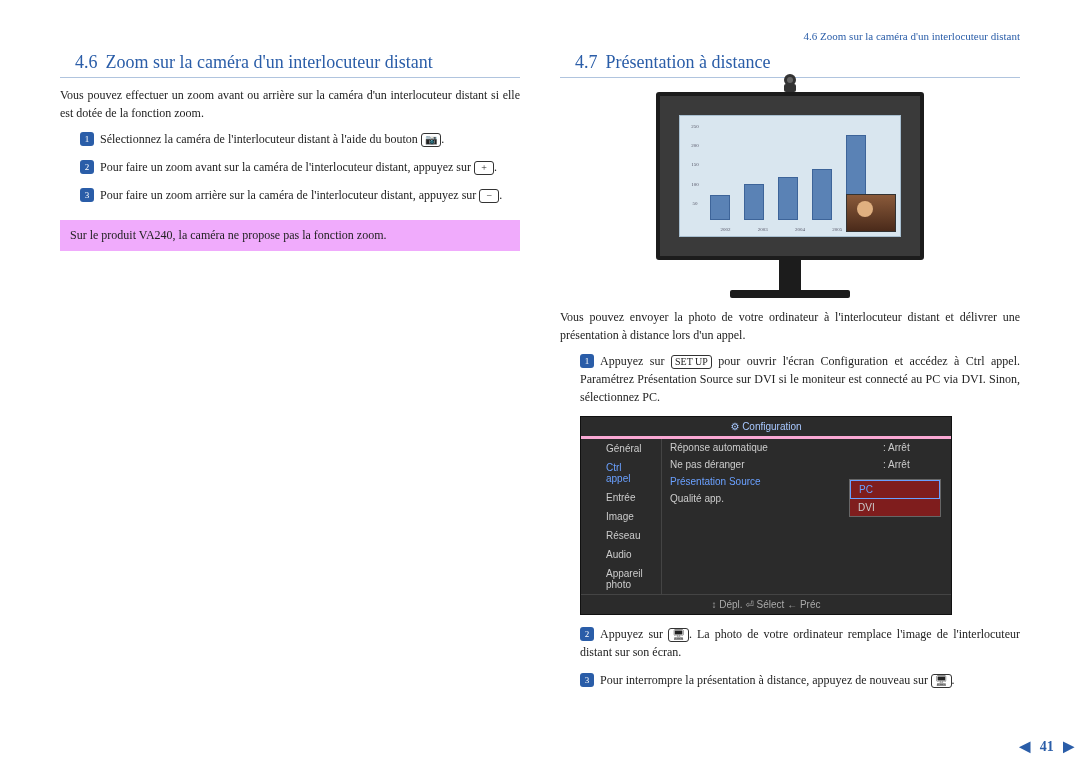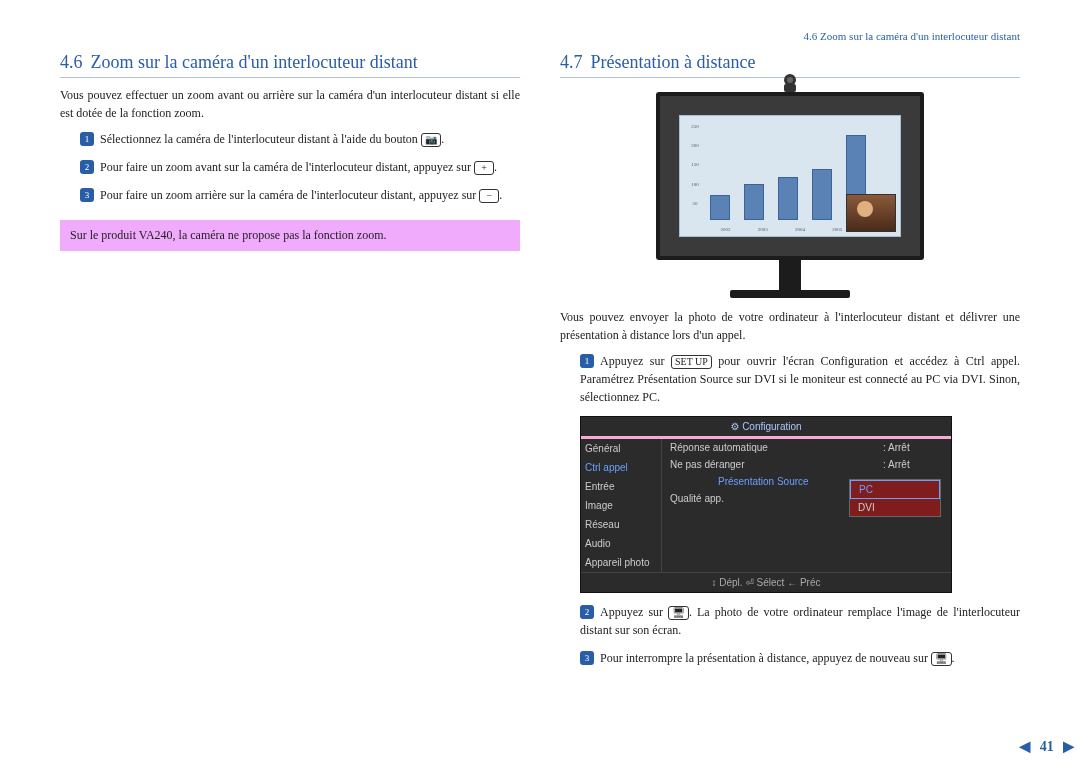--- a/index.html
+++ b/index.html
@@ -26,21 +26,21 @@
   }
   .column { flex:1; }
   h2.section-title {
     color:#2a5da8;
     font-weight:normal;
     font-size:18px;
     margin:0 0 6px 0;
     padding-bottom:4px;
     border-bottom:1px solid #b0c4de;
   }
-  .section-number { margin-right:8px; }
+  .section-number { margin-right:8px;margin-left:15px; }
   p.body { line-height:1.5; margin:8px 0; text-align:justify; }
   ol.steps { list-style:none; padding:0; margin:6px 0 0 20px; }
   ol.steps li { margin-bottom:10px; line-height:1.5; text-align:justify; }
   .step-num {
     display:inline-block;
     width:14px; height:14px;
     background:#2a5da8;
     color:#fff;
     font-size:9px;
     text-align:center;
@@ -126,21 +126,21 @@
     background:#2b2b2b;
     color:#ccc;
     font-family: Arial, sans-serif;
     font-size:10px;
     margin:10px auto 10px 20px;
     border:1px solid #111;
   }
   .config-title { text-align:center; padding:4px 0; color:#a8c8ff; border-bottom:3px solid #f9a8d4; }
   .config-body { display:flex; }
   .config-side { width:80px; border-right:1px solid #444; }
-  .config-side div { padding:4px 4px; border-bottom:0px solid #3a3a3a; }
+  .config-side div { padding:4px 25px; border-bottom:0px solid #3a3a3a; }
   .config-side .sel { color:#6aa0ff; }
   .config-main { flex:1; position:relative; }
   .config-row { display:flex; padding:3px 8px; gap:10px; }
   .config-row .lbl { flex:1; }
   .config-row .val { width:60px; text-align:left; }
   .config-dropdown {
     position:absolute; right:10px; top:40px;
     width:90px; border:1px solid #666; background:#7f1d1d;
   }
   .config-dropdown div { padding:3px 8px; }
@@ -244,21 +244,21 @@
         <div class="config-main">
           <div id="config-rows">
               <div class="config-row">
                 <div class="lbl">Réponse automatique</div>
                 <div class="val">: Arrêt</div>
               </div>
               <div class="config-row">
                 <div class="lbl">Ne pas déranger</div>
                 <div class="val">: Arrêt</div>
               </div>
-              <div class="config-row" style="color: rgb(106, 160, 255); margin-left: 48px;">
+              <div class="config-row" style="color: rgb(106, 160, 255);">
                 <div class="lbl">Présentation Source</div>
                 <div class="val"></div>
               </div>
               <div class="config-row">
                 <div class="lbl">Qualité app.</div>
                 <div class="val"></div>
               </div>
             </div>
           <div class="config-dropdown" id="config-dd">
               <div class="dd-sel">PC</div>

